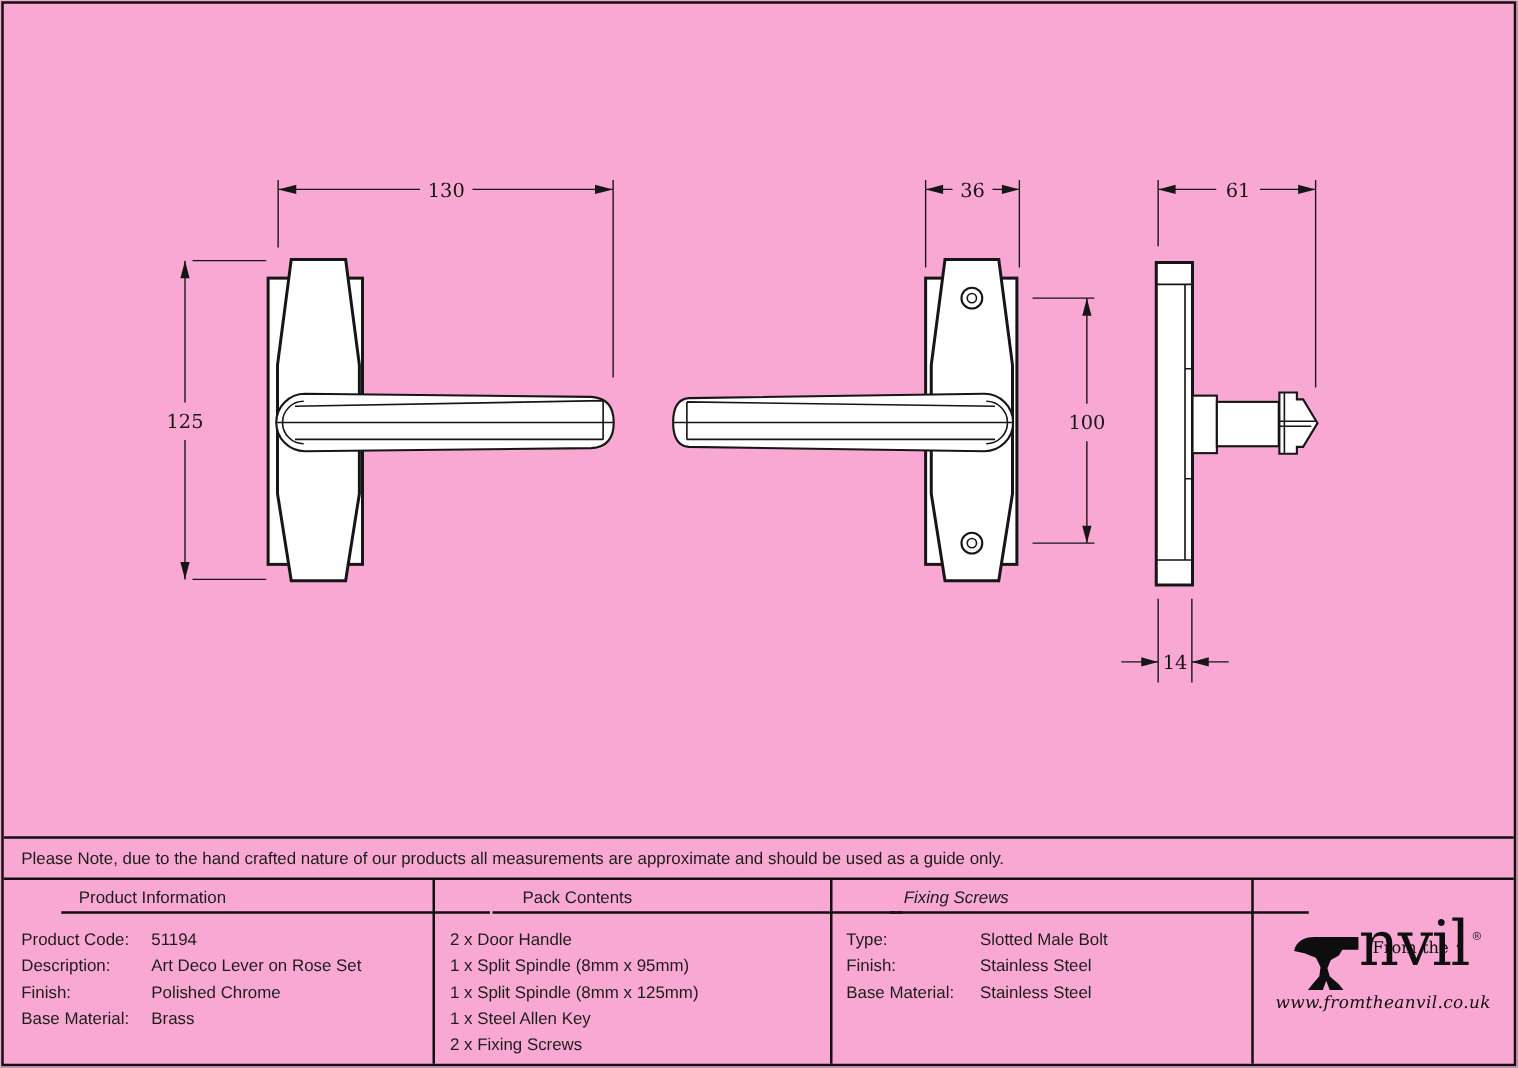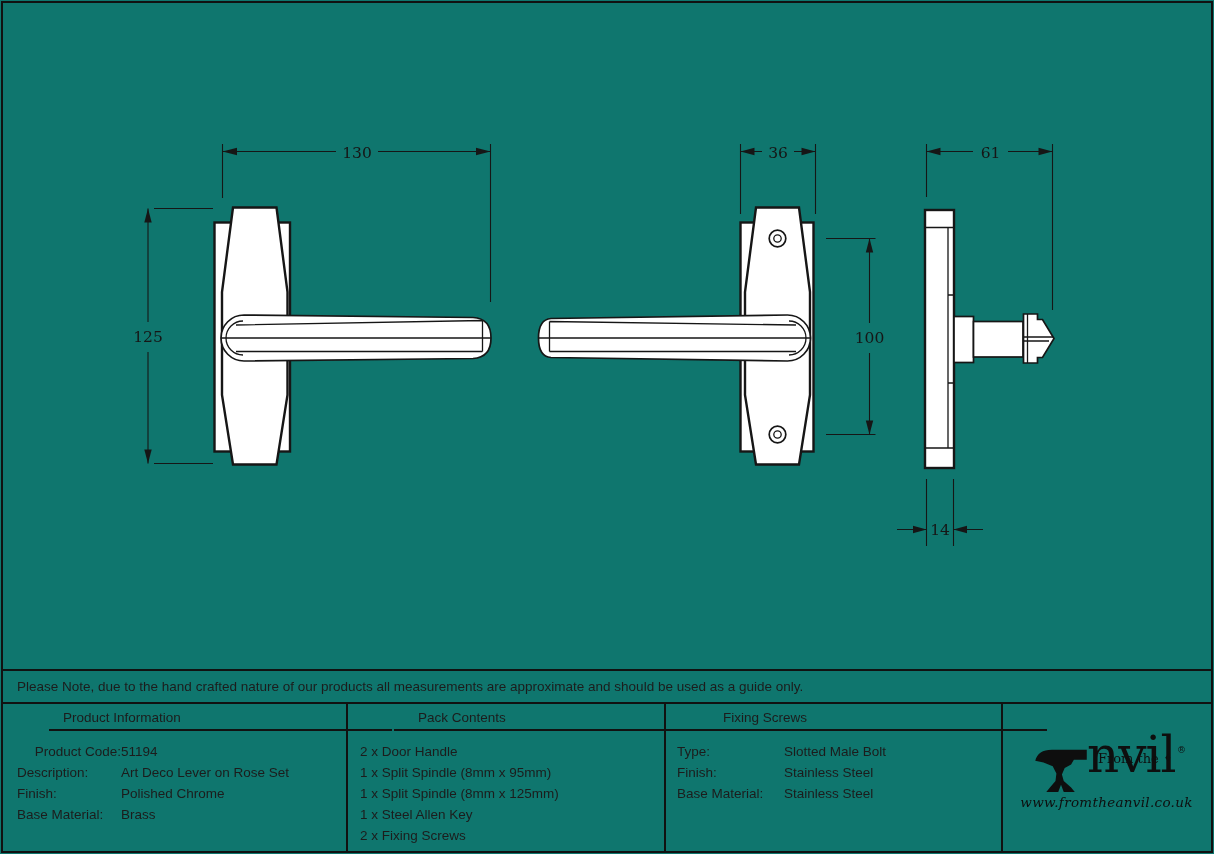--- a/index.html
+++ b/index.html
@@ -1,16 +1,16 @@
 <!DOCTYPE html>
 <html><head>
 <meta charset="utf-8">
 <style>
   html,body{margin:0;padding:0;background:#888;}
-  .sheet{position:relative;width:1214px;height:854px;background:#0f766e;overflow:hidden;
+  .sheet{position:relative;width:1214px;height:854px;background:#f9a8d4;overflow:hidden;
          font-family:"Liberation Sans",sans-serif;color:#1c1c1c;}
   .frame{position:absolute;inset:1px;border:2.5px solid #111;pointer-events:none;}
   svg{position:absolute;left:0;top:0;}
   .thick{stroke:#161616;stroke-width:2.4;fill:#fff;}
   .mid{stroke:#161616;stroke-width:1.7;fill:#fff;}
   .thin{stroke:#161616;stroke-width:1.3;fill:none;}
   .dim{stroke:#161616;stroke-width:1.1;fill:none;}
   .arr{fill:#161616;stroke:none;}
   text.dimtxt{font-family:"DejaVu Serif",serif;font-size:15.5px;fill:#161616;text-anchor:middle;}
   .note-row{position:absolute;left:3px;right:3px;top:669px;height:31px;border-top:2px solid #111;
@@ -123,31 +123,31 @@
   <div class="note-row">
     <span>Please Note, due to the hand crafted nature of our products all measurements are approximate and should be used as a guide only.</span>
   </div>
 
   <div class="th" style="left:3px;width:329px;padding-left:14px;">
     <span>Product Information</span>
   </div>
   <div class="th" style="left:348px;width:304px;padding-left:24px;">
     <span>Pack Contents</span>
   </div>
-  <div class="th" style="left:666px;width:324px;padding-left:11px;">
+  <div class="th" style="left:666px;width:324px;padding-left:11px;font-style:italic;">
     <span>Fixing Screws</span>
   </div>
 
   <div class="vsep" style="left:346px;"></div>
   <div class="vsep" style="left:664px;"></div>
   <div class="vsep" style="left:1001px;"></div>
 
   <div class="cell-body" style="left:3px;width:343px;padding:10px 0 0 14px;">
     <div class="kv">
-      <span class="k" style="width:104px;text-align:right;">Product Code:</span>
+      <span class="k" style="width:104px;">Product Code:</span>
       <span class="v">51194</span>
     </div>
     <div class="kv">
       <span class="k" style="width:104px;">Description:</span>
       <span class="v">Art Deco Lever on Rose Set</span>
     </div>
     <div class="kv">
       <span class="k" style="width:104px;">Finish:</span>
       <span class="v">Polished Chrome</span>
     </div>

